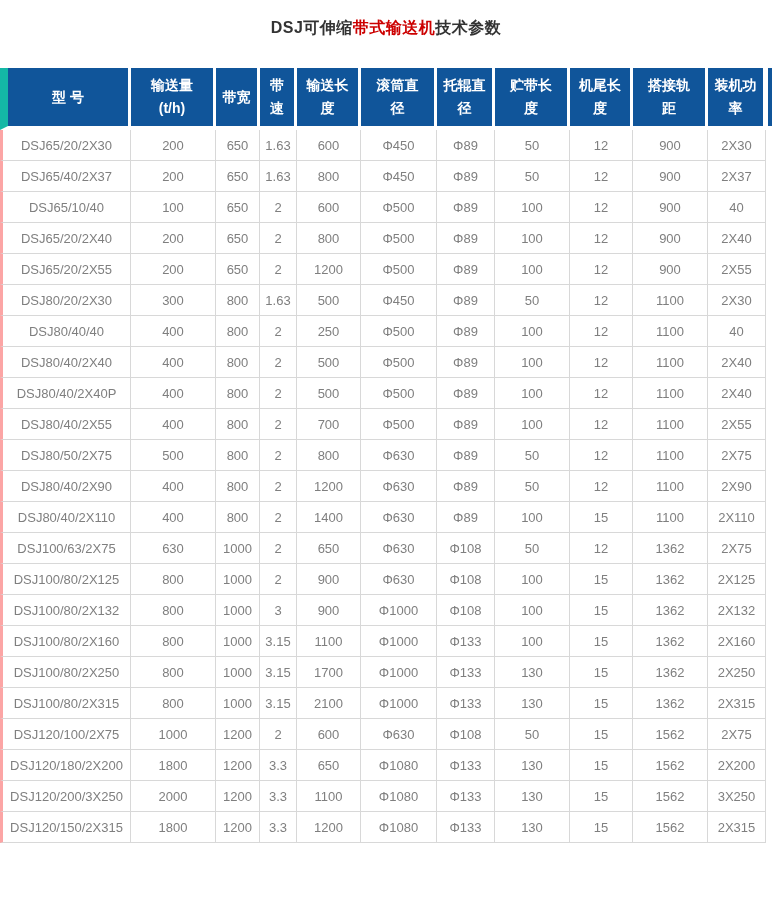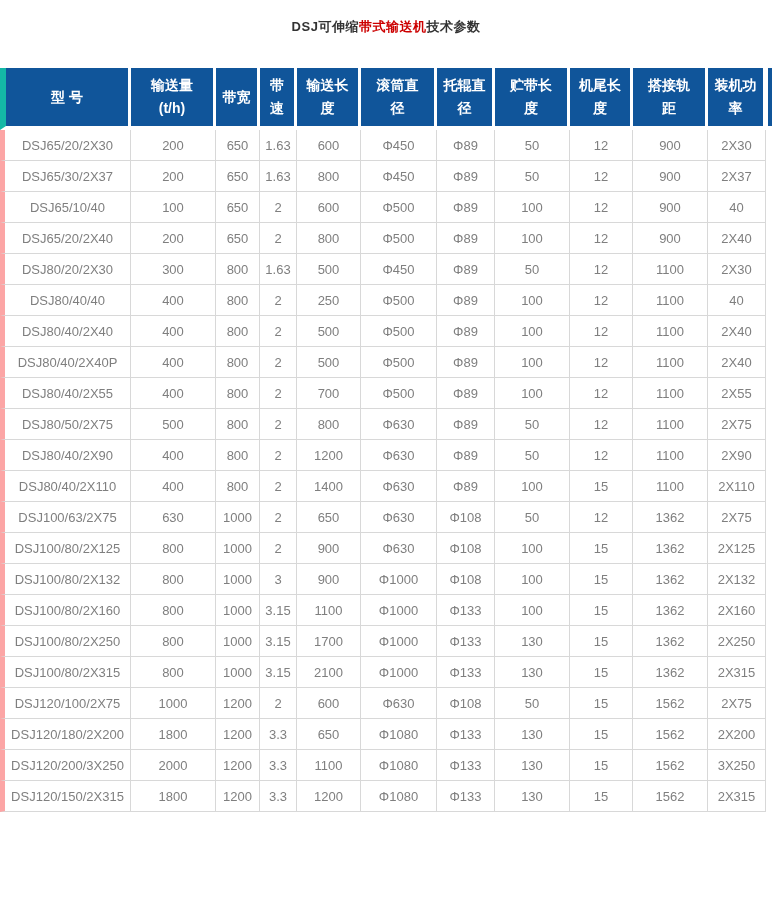--- a/index.html
+++ b/index.html
@@ -13,21 +13,21 @@
     width: 772px;
     height: 907px;
     background: #ffffff;
     overflow: hidden;
   }
   .title {
     height: 50px;
     padding-top: 18px;
     box-sizing: content-box;
     text-align: center;
-    font-size: 13px;
+    font-size: 16px;
     font-weight: bold;
     color: #333333;
     letter-spacing: 0.5px;
     margin: 0;
   }
   .title .hl { color: #cc0000; }
 
   table.spec {
     width: 772px;
     table-layout: fixed;
@@ -40,38 +40,38 @@
     font-weight: bold;
     font-size: 14px;
     text-align: center;
     vertical-align: middle;
     padding: 0;
     height: 62px;
     box-sizing: border-box;
     border-right: 3px solid #ffffff;
     border-bottom: 4px solid #ffffff;
   }
-  table.spec th:first-child { border-left: 6px solid #14b8a6; }
+  table.spec th:first-child { border-left: 8px solid #14b8a6; }
   table.spec th .hline { line-height: 23px; }
 
   table.spec td {
     height: 31px;
     box-sizing: border-box;
     padding: 0;
     text-align: center;
     vertical-align: middle;
     color: #7f7f7f;
     font-size: 13px;
     background: #ffffff;
     border-right: 1px solid #d8d8d8;
     border-bottom: 1px solid #d8d8d8;
     overflow: hidden;
     white-space: nowrap;
   }
-  table.spec td:first-child { border-left: 5px solid #fca5a5; }
+  table.spec td:first-child { border-left: 3px solid #fca5a5; }
 
   
   table.spec th.sliver {
     border-right: none;
     border-left: 2px solid #ffffff;
   }
   table.spec td.sliver {
     border: none;
     background: #ffffff;
   }
@@ -167,21 +167,21 @@
           <td>600</td>
           <td>Φ450</td>
           <td>Φ89</td>
           <td>50</td>
           <td>12</td>
           <td>900</td>
           <td>2X30</td>
           <td class="sliver"></td>
         </tr>
         <tr>
-          <td>DSJ65/30/2X37</td>
+          <td>DSJ65/40/2X37</td>
           <td>200</td>
           <td>650</td>
           <td>1.63</td>
           <td>800</td>
           <td>Φ450</td>
           <td>Φ89</td>
           <td>50</td>
           <td>12</td>
           <td>900</td>
           <td>2X37</td>
@@ -206,20 +206,34 @@
           <td>200</td>
           <td>650</td>
           <td>2</td>
           <td>800</td>
           <td>Φ500</td>
           <td>Φ89</td>
           <td>100</td>
           <td>12</td>
           <td>900</td>
           <td>2X40</td>
+          <td class="sliver"></td>
+        </tr>
+        <tr>
+          <td>DSJ65/20/2X55</td>
+          <td>200</td>
+          <td>650</td>
+          <td>2</td>
+          <td>1200</td>
+          <td>Φ500</td>
+          <td>Φ89</td>
+          <td>100</td>
+          <td>12</td>
+          <td>900</td>
+          <td>2X55</td>
           <td class="sliver"></td>
         </tr>
         <tr>
           <td>DSJ80/20/2X30</td>
           <td>300</td>
           <td>800</td>
           <td>1.63</td>
           <td>500</td>
           <td>Φ450</td>
           <td>Φ89</td>

